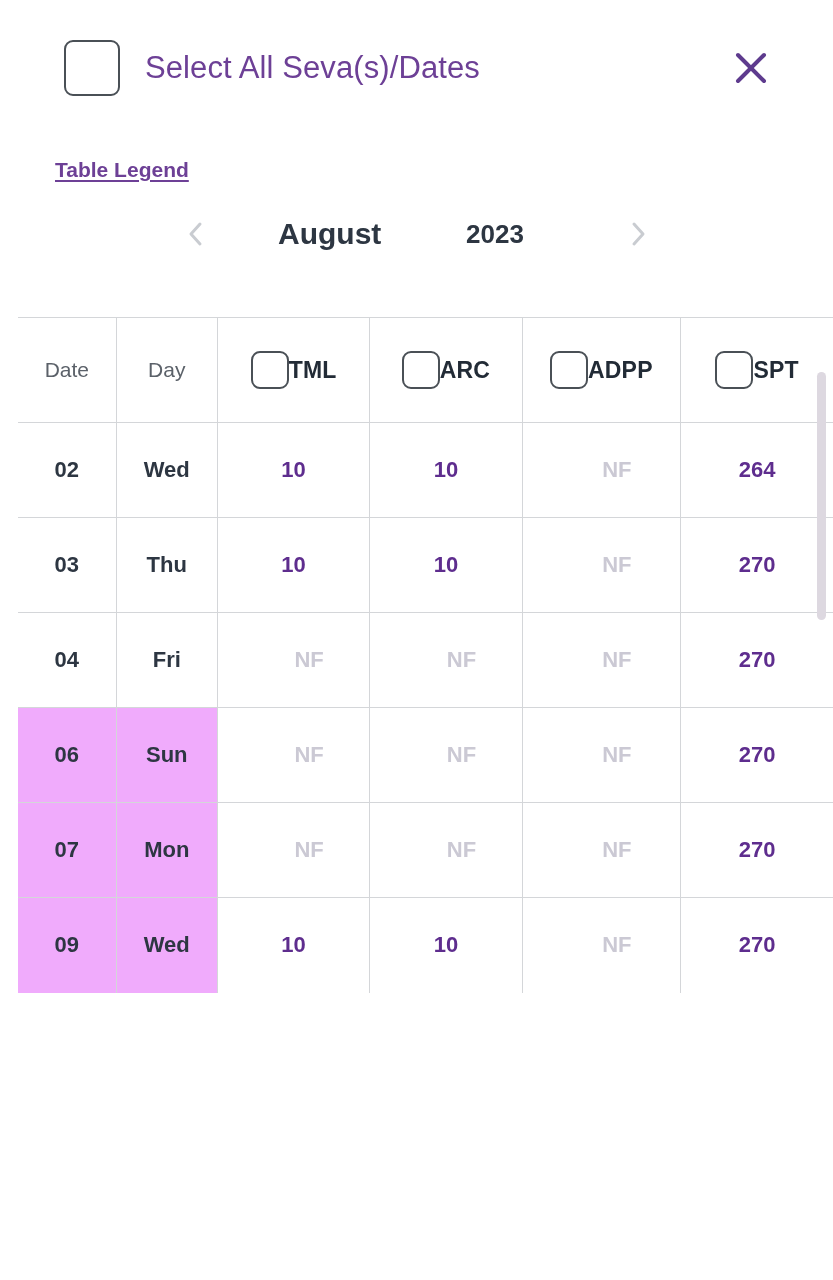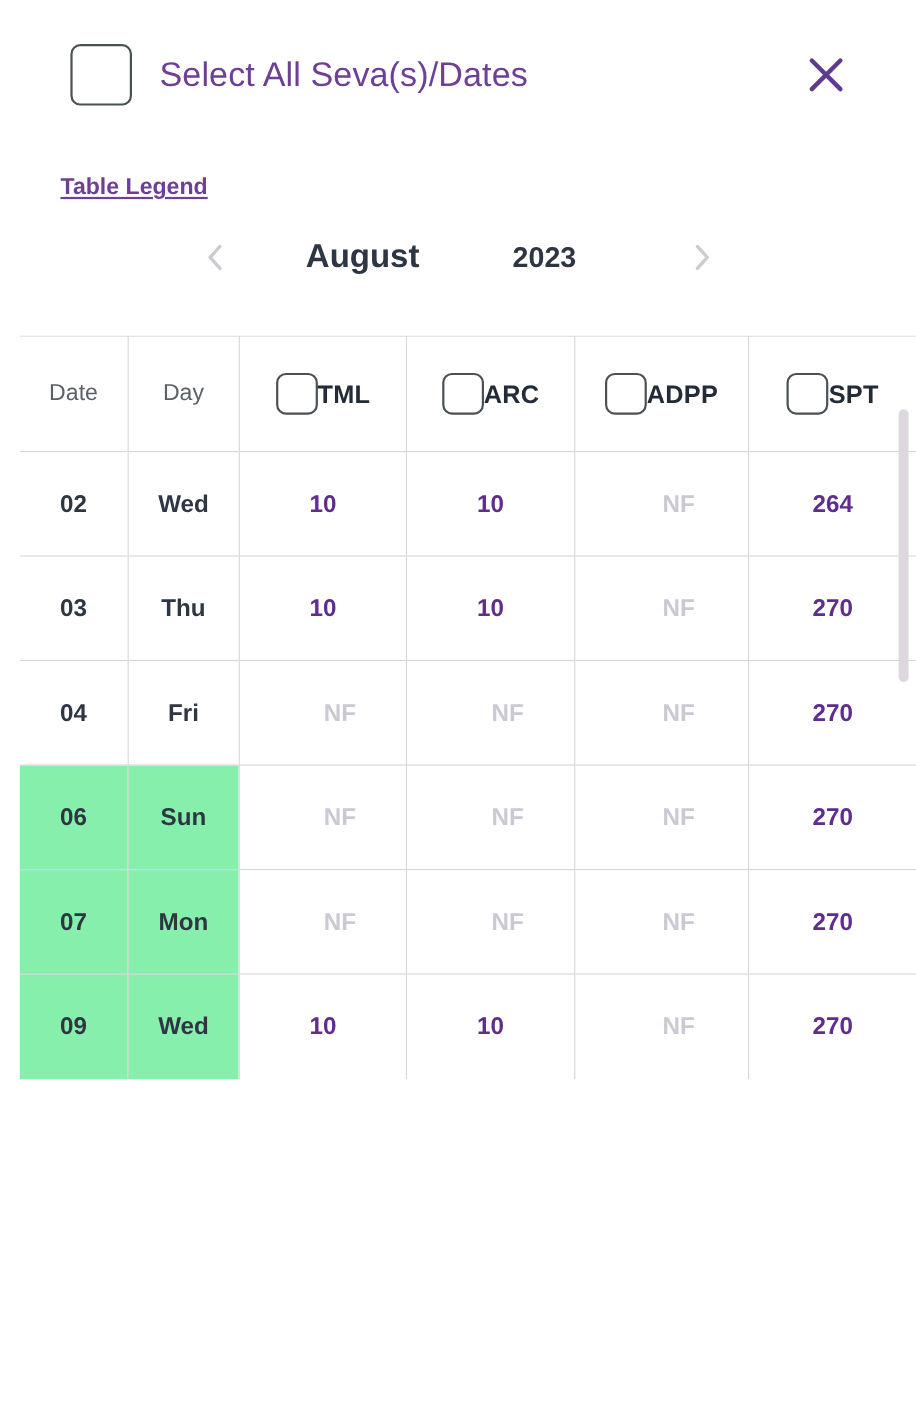--- a/index.html
+++ b/index.html
@@ -133,21 +133,21 @@
     font-size: 26px;
     font-weight: 700;
     color: #2d3642;
     white-space: nowrap;
   }
 
   
   .table-wrap {
     position: absolute;
     left: 0;
-    top: 305px;
+    top: 317px;
     width: 833px;
     height: 963px;
     overflow: hidden;
   }
 
   .seva-table {
     border-collapse: collapse;
     table-layout: fixed;
     width: 815px;
     margin-left: 18px;
@@ -219,21 +219,21 @@
 
   td.cell-val { color: #5e2d8e; }
   td.cell-val.nf {
     color: #cbc9d4;
     font-weight: 700;
     padding-left: 31px;
   }
 
   tr.row-alt td.cell-date,
   tr.row-alt td.cell-day {
-    background: #86efac;
+    background: #f0abfc;
   }
 
   
   .scrollbar-track {
     position: absolute;
     left: 817px;
     top: 318px;
     width: 9px;
     height: 962px;
     background: transparent;

